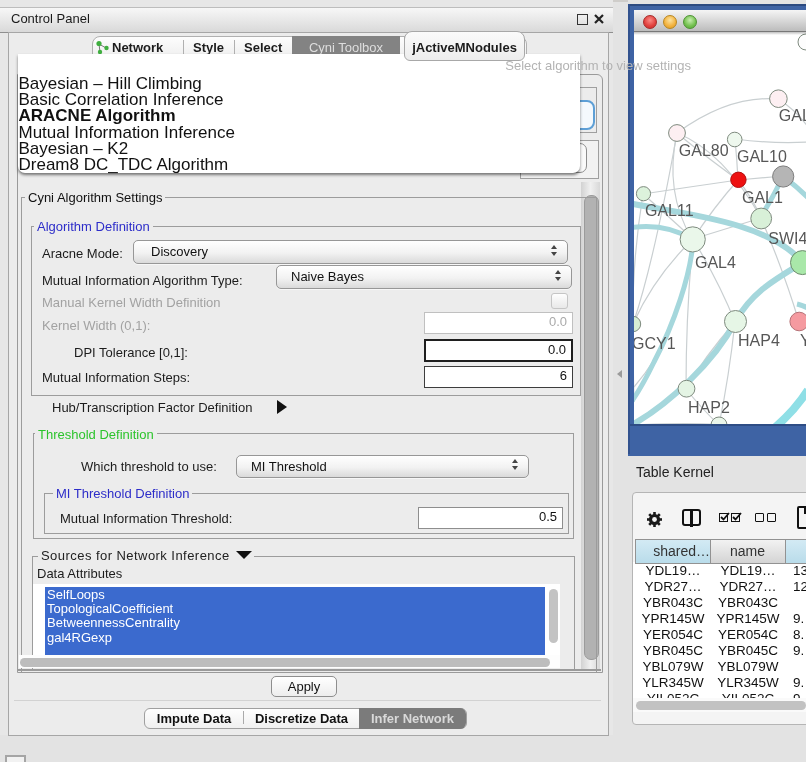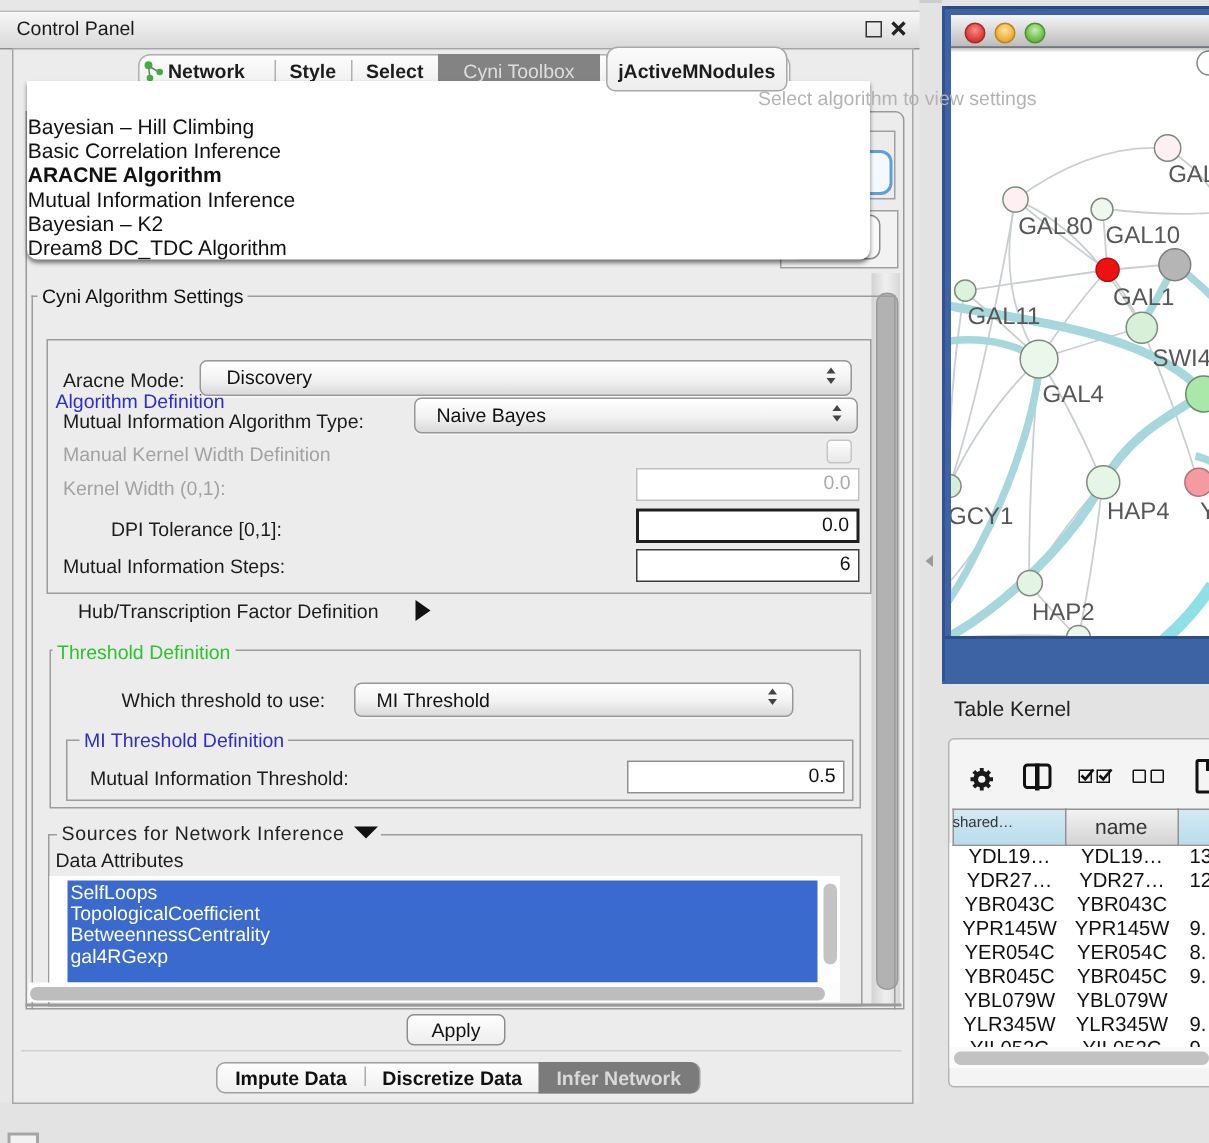--- a/index.html
+++ b/index.html
@@ -63,21 +63,21 @@
 <div class="abs" style="left:520px;top:140px;width:77px;height:37px;border:1px solid #9f9f9f;background:#f2f2f2;"></div>
 <div class="abs" style="left:526px;top:143px;width:59px;height:28px;border:1px solid #8d8d8d;border-radius:7px;background:#fafafa;"></div>
 
 <div class="abs" style="left:581px;top:182px;width:19px;height:488px;background:linear-gradient(90deg,#d2d2d2,#f0f0f0 50%,#d8d8d8);"></div>
 <div class="abs" style="left:583.5px;top:195px;width:13px;height:463px;background:#b2b2b2;border:1px solid #9b9b9b;border-radius:7px;"></div>
 
 <div class="tbox" style="left:21px;top:197px;width:574px;height:475px;border-bottom:none;"></div>
 <div class="ttl" style="left:25px;top:190px;color:#111;">Cyni Algorithm Settings</div>
 
 <div class="tbox" style="left:31px;top:226px;width:548px;height:168px;"></div>
-<div class="ttl" style="left:34px;top:219px;color:#2d2dc9;margin-top:41px;">Algorithm Definition</div>
+<div class="ttl" style="left:34px;top:219px;color:#2d2dc9;">Algorithm Definition</div>
 
 <div class="lbl bold" style="left:42px;top:246px;">Aracne Mode:</div>
 <div class="combo" style="left:133px;top:240px;width:433px;height:22px;">
   <div class="ct">Discovery</div>
   <div class="carr" style="top:4px;">
       <div class="u"></div>
       <div class="d"></div>
     </div>
 </div>
 <div class="lbl bold" style="left:42px;top:273px;">Mutual Information Algorithm Type:</div>
@@ -137,21 +137,21 @@
 <div class="abs" style="left:243px;top:711px;width:1px;height:13px;background:#aaa;"></div>
 <div class="abs" style="left:359px;top:708px;width:107px;height:21px;background:#7b7b7b;border-radius:0 6px 6px 0;"></div>
 <div class="abs" style="left:144px;top:711px;width:100px;text-align:center;font-size:13px;font-weight:bold;color:#111;">Impute Data</div>
 <div class="abs" style="left:244px;top:711px;width:115px;text-align:center;font-size:13px;font-weight:bold;color:#111;">Discretize Data</div>
 <div class="abs" style="left:359px;top:711px;width:107px;text-align:center;font-size:13px;font-weight:bold;color:#d9d9d9;">Infer Network</div>
 
 <div class="abs" style="left:5px;top:755px;width:17px;height:12px;border:2px solid #a5a5a5;background:#f2f2f2;"></div>
 
 <div class="abs" style="left:18px;top:54px;width:562px;height:119px;background:#fff;border-radius:0 0 7px 7px;box-shadow:0 2px 3px rgba(0,0,0,0.5);z-index:50;"></div>
 <div class="abs" style="left:18px;top:58px;width:636px;text-align:right;font-size:13px;color:#b3b3b3;z-index:51;margin-left:37px;">Select algorithm to view settings</div>
-<div class="abs" style="left:18.5px;top:76px;font-size:14px;color:#111;line-height:16.2px;z-index:51;">Bayesian – Hill Climbing<br>Basic Correlation Inference<br><b>ARACNE Algorithm</b><br>Mutual Information Inference<br>Bayesian – K2<br>Dream8 DC_TDC Algorithm</div>
+<div class="abs" style="left:18.5px;top:76px;font-size:17px;color:#111;line-height:16.2px;z-index:51;">Bayesian – Hill Climbing<br>Basic Correlation Inference<br><b>ARACNE Algorithm</b><br>Mutual Information Inference<br>Bayesian – K2<br>Dream8 DC_TDC Algorithm</div>
 
 <div class="abs" style="left:617px;top:370px;width:0;height:0;border-top:4px solid transparent;border-bottom:4px solid transparent;border-right:5px solid #9a9a9a;"></div>
 
 <div class="abs" style="left:628px;top:4px;width:178px;height:450px;background:#3e63a4;border-top:2px solid #2c4a80;"></div>
 <div class="abs" style="left:628px;top:4px;width:2px;height:450px;background:#32528e;"></div>
 <div class="abs" style="left:634px;top:10px;width:172px;height:21px;background:linear-gradient(#f5f5f5,#bcbcbc);border-bottom:1px solid #787878;"></div>
 <div class="abs" style="left:643px;top:15px;width:12px;height:12px;border-radius:50%;background:radial-gradient(circle at 50% 35%,#fb8a85,#e0403c 60%,#c62f2e);border:0.5px solid #a52a28;"></div>
 <div class="abs" style="left:663px;top:15px;width:12px;height:12px;border-radius:50%;background:radial-gradient(circle at 50% 35%,#fce3a0,#f2b13c 60%,#d99a28);border:0.5px solid #b8861f;"></div>
 <div class="abs" style="left:682.5px;top:15px;width:12px;height:12px;border-radius:50%;background:radial-gradient(circle at 50% 35%,#c8eeb0,#72c04e 60%,#58a83a);border:0.5px solid #4c9232;"></div>
 
@@ -258,20 +258,20 @@
   </svg>
 <div class="abs" style="left:755px;top:513px;width:7px;height:7px;border:1.5px solid #111;border-radius:1px;"></div>
 <div class="abs" style="left:767px;top:513px;width:7px;height:7px;border:1.5px solid #111;border-radius:1px;"></div>
 <div class="abs" style="left:797px;top:506px;width:14px;height:19px;border:2.5px solid #111;border-radius:2px;background:#f4f4f4;"></div>
 <div class="abs" style="left:804px;top:508px;width:6px;height:6px;background:#111;"></div>
 
 <div class="abs" style="left:633px;top:562px;width:173px;height:136px;background:#fff;"></div>
 <div class="abs" style="left:635px;top:539px;width:75px;height:23px;background:linear-gradient(#d3eaf4,#b9dcea);border:1px solid #929292;border-right:none;"></div>
 <div class="abs" style="left:710px;top:539px;width:75px;height:23px;background:linear-gradient(#f2f2f2,#d4d4d4);border:1px solid #929292;border-right:none;"></div>
 <div class="abs" style="left:785px;top:539px;width:21px;height:23px;background:linear-gradient(#d3eaf4,#b9dcea);border:1px solid #929292;border-right:none;"></div>
-<div class="abs" style="left:635px;top:543px;width:75px;text-align:left;font-size:10px;color:#333;">shared…</div>
+<div class="abs" style="left:635px;top:543px;width:75px;text-align:right;font-size:14px;color:#333;">shared…</div>
 <div class="abs" style="left:710px;top:543px;width:75px;text-align:center;font-size:14px;color:#333;">name</div>
 <div class="abs" style="left:635px;top:563px;width:76px;text-align:center;font-size:13.5px;color:#111;line-height:16px;">YDL19…<br>YDR27…<br>YBR043C<br>YPR145W<br>YER054C<br>YBR045C<br>YBL079W<br>YLR345W<br>YIL052C</div>
 <div class="abs" style="left:710px;top:563px;width:76px;text-align:center;font-size:13.5px;color:#111;line-height:16px;">YDL19…<br>YDR27…<br>YBR043C<br>YPR145W<br>YER054C<br>YBR045C<br>YBL079W<br>YLR345W<br>YIL052C</div>
 <div class="abs" style="left:793px;top:563px;font-size:13.5px;color:#111;line-height:16px;">13<br>12<br>&nbsp;<br>9.<br>8.<br>9.<br>&nbsp;<br>9.<br>9.</div>
 
 <div class="abs" style="left:633px;top:698px;width:173px;height:14px;background:#fafafa;"></div>
 <div class="abs" style="left:636px;top:701px;width:170px;height:9px;background:#c2c2c2;border-radius:5px;"></div>
 
 </body></html>

